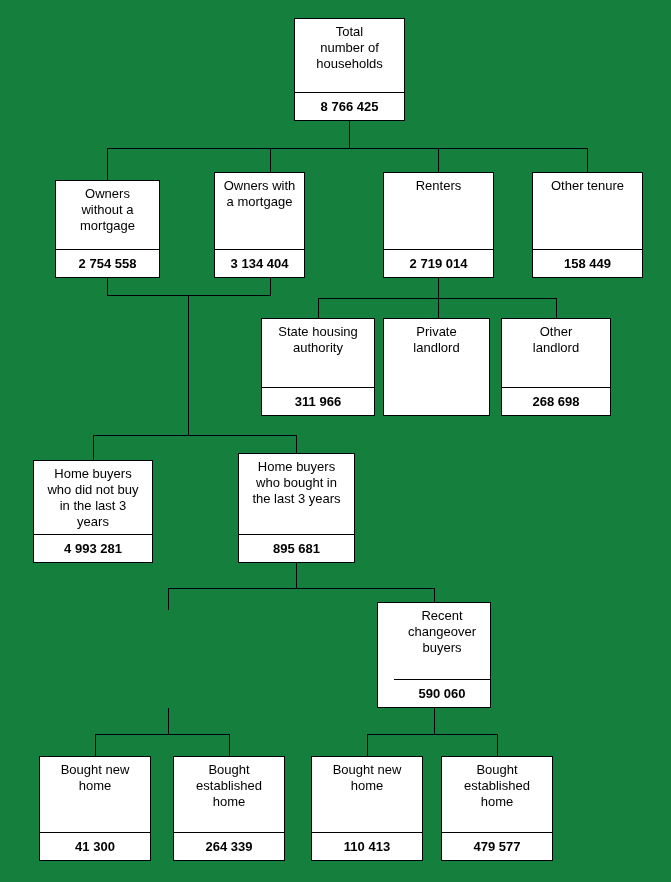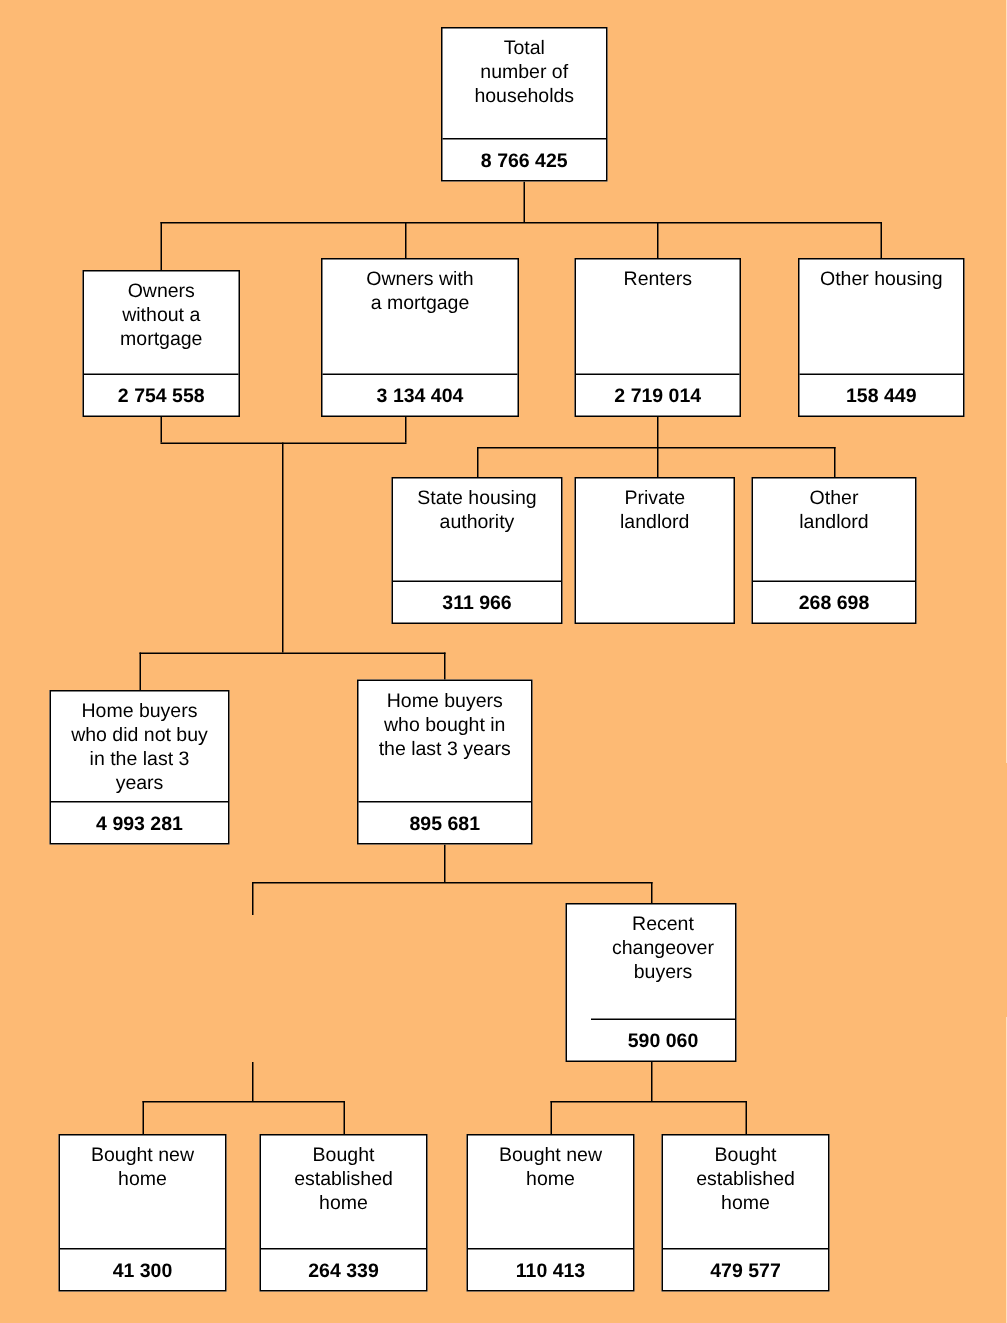--- a/index.html
+++ b/index.html
@@ -4,21 +4,21 @@
 <style>
   html, body {
     margin: 0;
     padding: 0;
     background: #ffffff;
   }
   #canvas {
     position: relative;
     width: 671px;
     height: 882px;
-    background: #fdba74;
+    background: #15803d;
     font-family: "Liberation Sans", sans-serif;
     overflow: hidden;
   }
 
   
   .node {
     position: absolute;
     box-sizing: border-box;
     border: 1px solid #000000;
     background: #ffffff;
@@ -113,33 +113,33 @@
     <div class="node-value">8 766 425</div>
   </div>
 
   <div class="node" style="left:55px; top:180px; width:105px; height:98px;">
     <div class="node-label">Owners
 without a
 mortgage</div>
     <div class="node-value">2 754 558</div>
   </div>
 
-  <div class="node" style="left:214px; top:172px; width:132px; height:106px;">
+  <div class="node" style="left:214px; top:172px; width:91px; height:106px;">
     <div class="node-label">Owners with
 a mortgage</div>
     <div class="node-value">3 134 404</div>
   </div>
 
   <div class="node" style="left:383px; top:172px; width:111px; height:106px;">
     <div class="node-label">Renters</div>
     <div class="node-value">2 719 014</div>
   </div>
 
   <div class="node" style="left:532px; top:172px; width:111px; height:106px;">
-    <div class="node-label">Other housing</div>
+    <div class="node-label">Other tenure</div>
     <div class="node-value">158 449</div>
   </div>
 
   <div class="node" style="left:261px; top:318px; width:114px; height:98px;">
     <div class="node-label">State housing
 authority</div>
     <div class="node-value">311 966</div>
   </div>
 
   <div class="node" style="left:383px; top:318px; width:107px; height:98px;gap:20px;">

